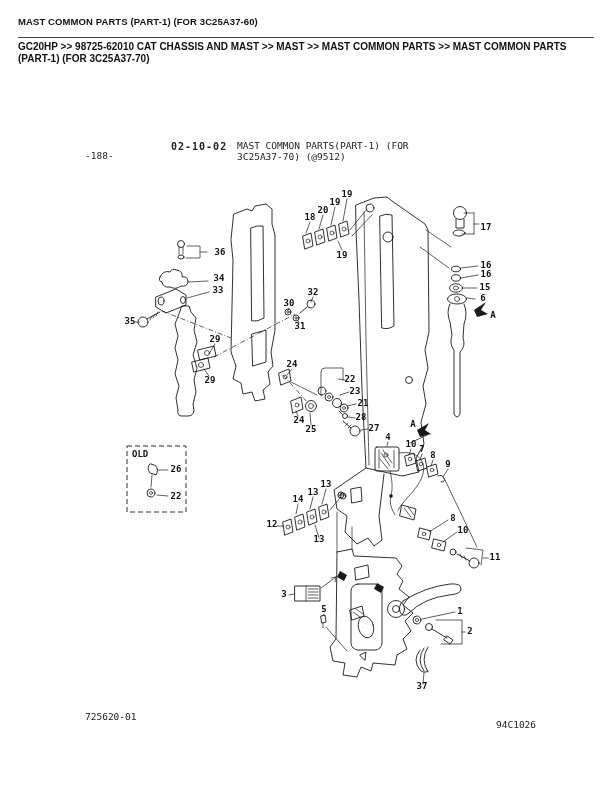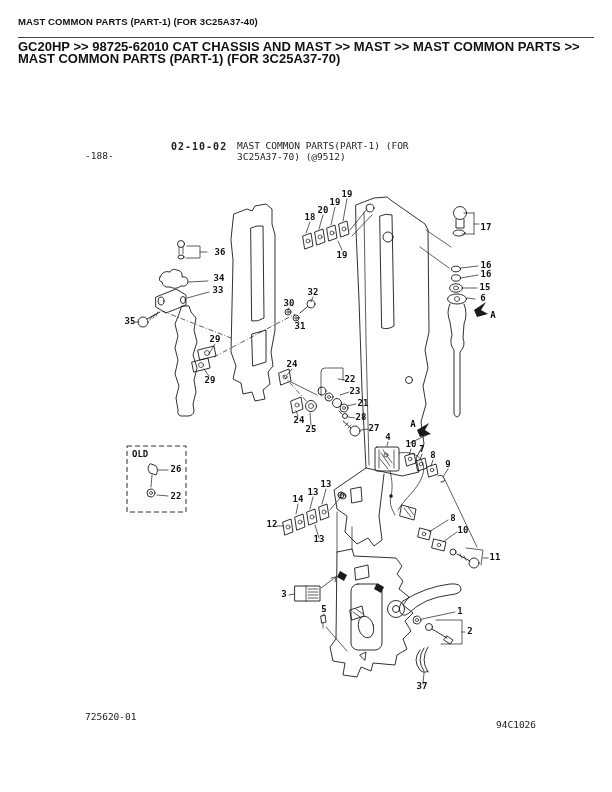--- a/index.html
+++ b/index.html
@@ -3,38 +3,38 @@
 <meta charset="utf-8">
 <style>
   html,body{margin:0;padding:0;background:#888;}
   .page{position:relative;width:612px;height:792px;background:#fff;margin:0 auto;
         font-family:"Liberation Sans",sans-serif;color:#111;overflow:hidden;}
   .hdr-title{position:absolute;left:18px;top:16px;width:576px;
              font-size:9.5px;font-weight:bold;letter-spacing:0.1px;}
   .hdr-rule{position:absolute;left:18px;top:37px;width:576px;height:0;
             border-top:1px solid #444;}
   .breadcrumb{position:absolute;left:18px;top:41px;width:575px;
-              font-size:13px;font-weight:bold;line-height:11.5px;}
+              font-size:10px;font-weight:bold;line-height:11.5px;}
   svg{position:absolute;left:0;top:0;}
   svg *{vector-effect:non-scaling-stroke;}
   .ln{stroke:#1a1a1a;stroke-width:0.9;fill:none;stroke-linecap:round;stroke-linejoin:round;}
   .thin{stroke:#1a1a1a;stroke-width:0.7;fill:none;stroke-linecap:round;}
   .dashdot{stroke:#1a1a1a;stroke-width:0.7;fill:none;stroke-dasharray:5 2 1 2;}
   .dash{stroke:#1a1a1a;stroke-width:0.9;fill:none;stroke-dasharray:5 3;}
   .solid{fill:#1a1a1a;stroke:none;}
   .plbl{font:bold 9px "DejaVu Sans Mono",monospace;fill:#111;}
   .dtxt{font:9.5px "DejaVu Sans Mono",monospace;fill:#222;}
   .dtxt-b{font:bold 10px "DejaVu Sans Mono",monospace;fill:#222;letter-spacing:1px;}
 </style>
 </head>
 <body>
 
 <div class="page">
 
-  <div class="hdr-title">MAST COMMON PARTS (PART-1) (FOR 3C25A37-40)</div>
+  <div class="hdr-title">MAST COMMON PARTS (PART-1) (FOR 3C25A37-60)</div>
   <div class="hdr-rule"></div>
   <div class="breadcrumb">GC20HP &gt;&gt; 98725-62010 CAT CHASSIS AND MAST &gt;&gt; MAST &gt;&gt; MAST COMMON PARTS &gt;&gt; MAST COMMON PARTS (PART-1) (FOR 3C25A37-70)</div>
 
   <svg width="612" height="792" viewBox="0 0 612 792">
 
     <text class="dtxt" x="85" y="159">-188-</text>
     <text class="dtxt-b" x="171" y="150">02-10-02</text>
     <text class="dtxt" x="237" y="149">MAST COMMON PARTS(PART-1) (FOR</text>
     <text class="dtxt" x="237" y="160">3C25A37-70) (@9512)</text>
     <text class="dtxt" x="85" y="720">725620-01</text>

